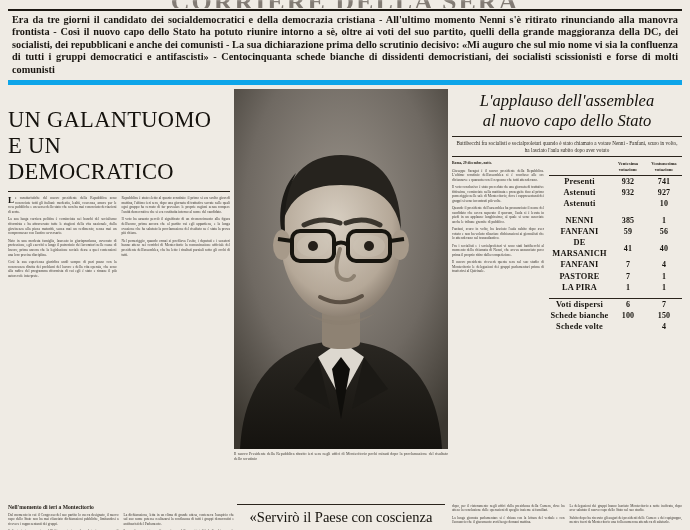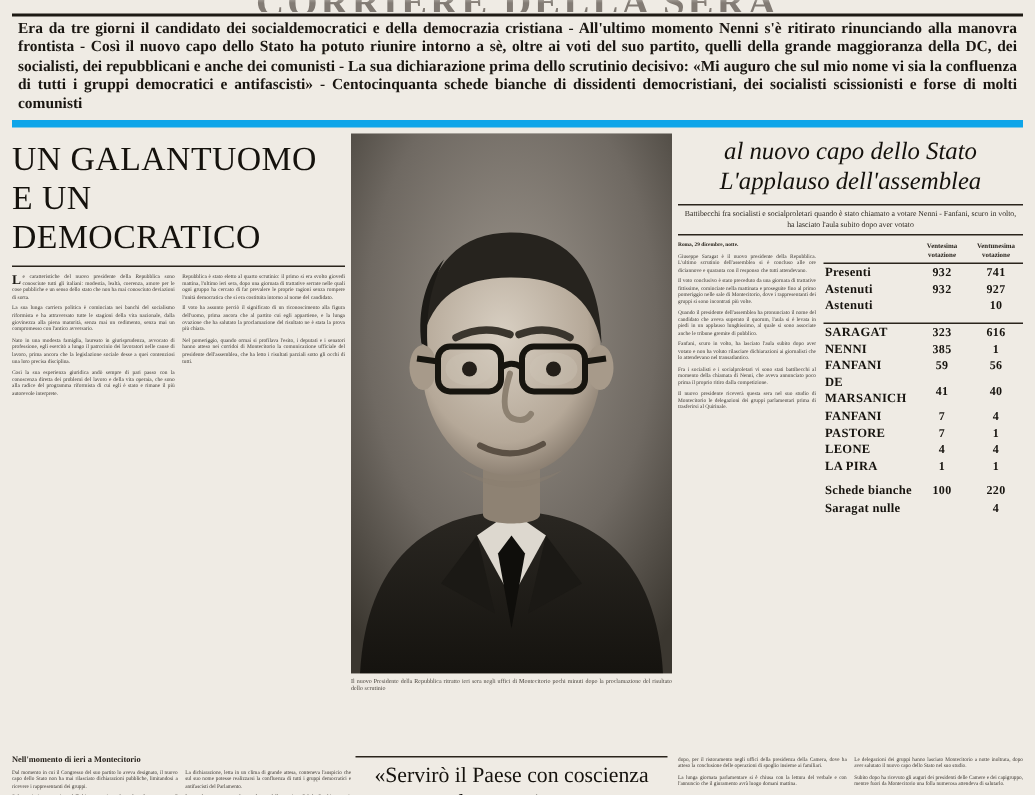--- a/index.html
+++ b/index.html
@@ -51,21 +51,21 @@
     color: #1a1611;
     margin-top: 1px;
   }
 
   
   .body-grid {
     display: flex;
     margin-top: 4px;
     height: 412px;
   }
-  .col-left   { width: 226px; flex: 0 0 226px; padding-right: 4px; box-sizing: border-box; }
+  .col-left   { width: 226px; flex: 0 0 226px; padding-right: 4px; box-sizing: border-box; margin-top: 14px; }
   .col-photo  { width: 214px; flex: 0 0 214px; }
   .col-right  { flex: 1 1 auto; padding-left: 4px; box-sizing: border-box; }
 
   
   .headline-main {
     font-family: "Liberation Serif", serif;
     font-size: 22.5px;
     line-height: 26px;
     letter-spacing: .3px;
     color: #15120d;
@@ -152,20 +152,21 @@
     vertical-align: bottom;
   }
   .results th.lbl { text-align: left; }
   .results td {
     font-size: 8.4px;
     line-height: 11.2px;
     padding: 0 1px;
     color: #17140f;
     font-weight: bold;
     letter-spacing: .2px;
+    text-align: center;
   }
   .results td.num { text-align: center; font-size: 8px; width: 34px; }
   .results tr.sep td { border-top: 1px solid #2a241c; }
   .results .spacer td { height: 5px; padding: 0; }
   .results .hdr-rule td { border-bottom: 1px solid #2a241c; height: 1px; padding: 0; }
 
   
   .bottom {
     display: flex;
     margin-top: 3px;
@@ -298,22 +299,22 @@
           <path d="M86 208 q21 11 42 -1" stroke="#5b5044" stroke-width="4" fill="none" stroke-linecap="round"></path>
 
           <path d="M72 224 q35 24 70 0 q-35 16 -70 0 Z" fill="#8a7e6f" opacity=".5"></path>
         </svg>
       </div>
       <div class="photo-caption">Il nuovo Presidente della Repubblica ritratto ieri sera negli uffici di Montecitorio pochi minuti dopo la proclamazione del risultato dello scrutinio</div>
     </div>
 
     <div class="col-right">
       <div class="headline-right">
+        <div>L'applauso dell'assemblea</div>
         <div>al nuovo capo dello Stato</div>
-        <div>L'applauso dell'assemblea</div>
       </div>
       <div class="subhead-right">Battibecchi fra socialisti e socialproletari quando è stato chiamato a votare Nenni - Fanfani, scuro in volto, ha lasciato l'aula subito dopo aver votato</div>
 
       <div class="right-flex">
         <div class="right-text">
           <p class="dateline">Roma, 29 dicembre, notte.</p>
           <p>Giuseppe Saragat è il nuovo presidente della Repubblica. L'ultimo scrutinio dell'assemblea si è concluso alle ore diciannove e quaranta con il responso che tutti attendevano.</p>
           <p>Il voto conclusivo è stato preceduto da una giornata di trattative fittissime, cominciate nella mattinata e proseguite fino al primo pomeriggio nelle sale di Montecitorio, dove i rappresentanti dei gruppi si sono incontrati più volte.</p>
           <p>Quando il presidente dell'assemblea ha pronunciato il nome del candidato che aveva superato il quorum, l'aula si è levata in piedi in un applauso lunghissimo, al quale si sono associate anche le tribune gremite di pubblico.</p>
           <p>Fanfani, scuro in volto, ha lasciato l'aula subito dopo aver votato e non ha voluto rilasciare dichiarazioni ai giornalisti che lo attendevano nel transatlantico.</p>
@@ -347,25 +348,20 @@
               <tr>
                 <td>Astenuti</td>
                 <td class="num"></td>
                 <td class="num">10</td>
               </tr>
 
               <tr class="spacer">
                   <td colspan="3"></td>
                 </tr>
 
-              <tr class="sep">
-                <td>SARAGAT</td>
-                <td class="num">323</td>
-                <td class="num">616</td>
-              </tr>
               <tr>
                 <td>NENNI</td>
                 <td class="num">385</td>
                 <td class="num">1</td>
               </tr>
               <tr>
                 <td>FANFANI</td>
                 <td class="num">59</td>
                 <td class="num">56</td>
               </tr>
@@ -378,41 +374,41 @@
                 <td>FANFANI</td>
                 <td class="num">7</td>
                 <td class="num">4</td>
               </tr>
               <tr>
                 <td>PASTORE</td>
                 <td class="num">7</td>
                 <td class="num">1</td>
               </tr>
               <tr>
-                <td>LEONE</td>
-                <td class="num">4</td>
-                <td class="num">4</td>
-              </tr>
-              <tr>
                 <td>LA PIRA</td>
                 <td class="num">1</td>
                 <td class="num">1</td>
               </tr>
 
               <tr class="spacer">
                   <td colspan="3"></td>
                 </tr>
 
+              <tr class="sep">
+                <td>Voti dispersi</td>
+                <td class="num">6</td>
+                <td class="num">7</td>
+              </tr>
               <tr>
                 <td>Schede bianche</td>
                 <td class="num">100</td>
-                <td class="num">220</td>
-              </tr>
-              <tr>
-                <td>Saragat nulle</td>
+                <td class="num">150</td>
+              </tr>
+              <tr>
+                <td>Schede volte</td>
                 <td class="num"></td>
                 <td class="num">4</td>
               </tr>
             </tbody>
           </table>
         </div>
       </div>
     </div>
   </div>
 

